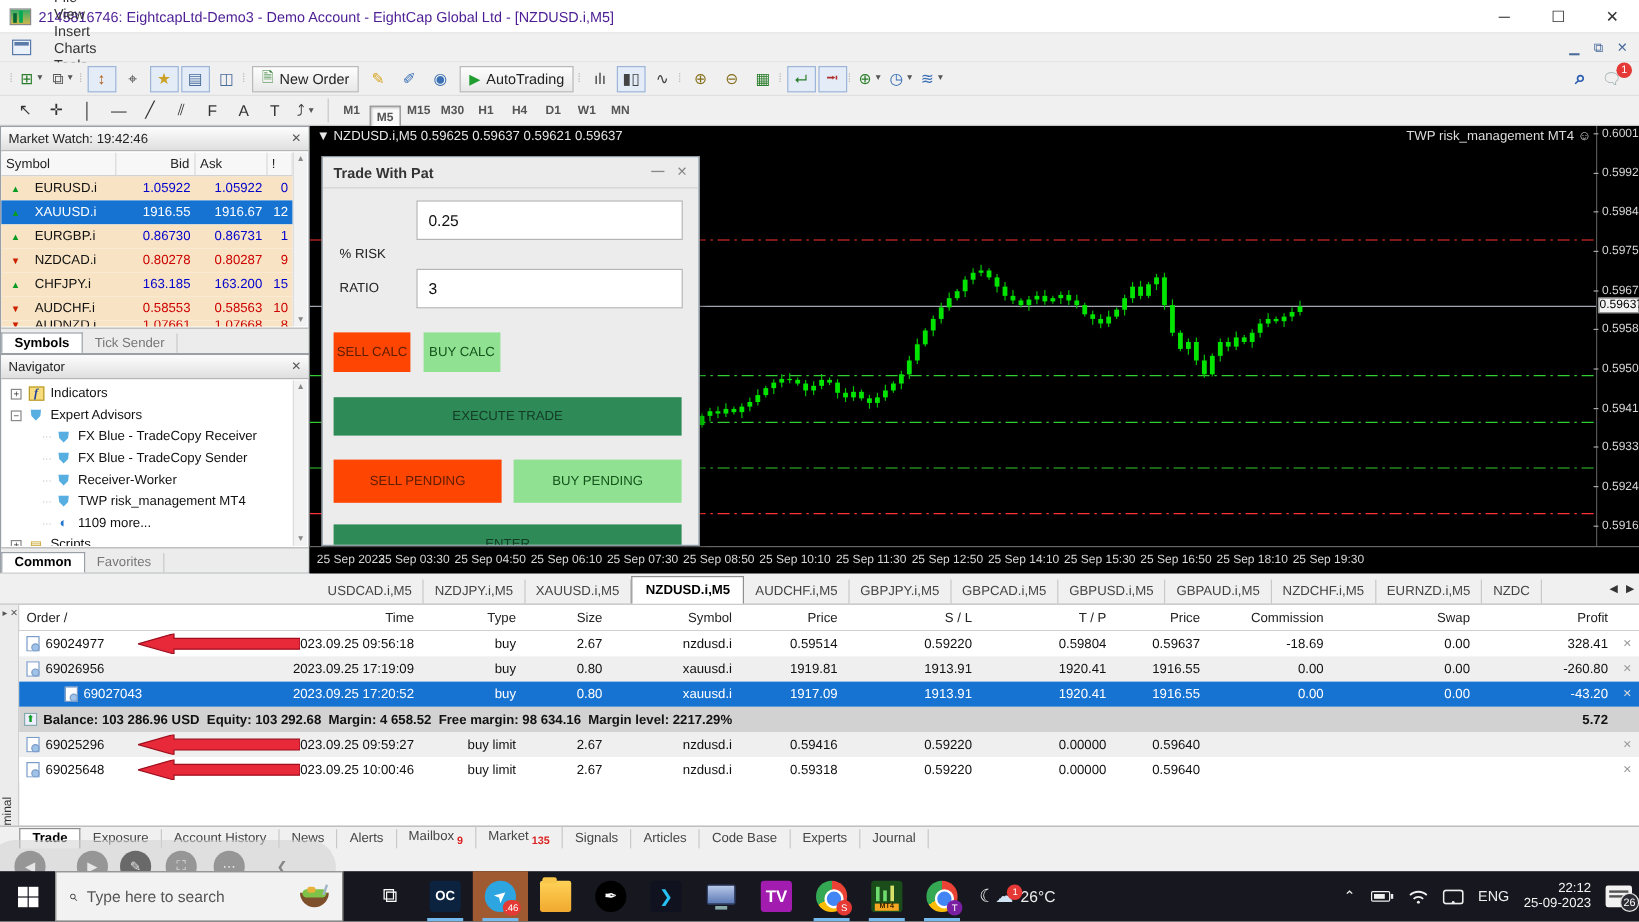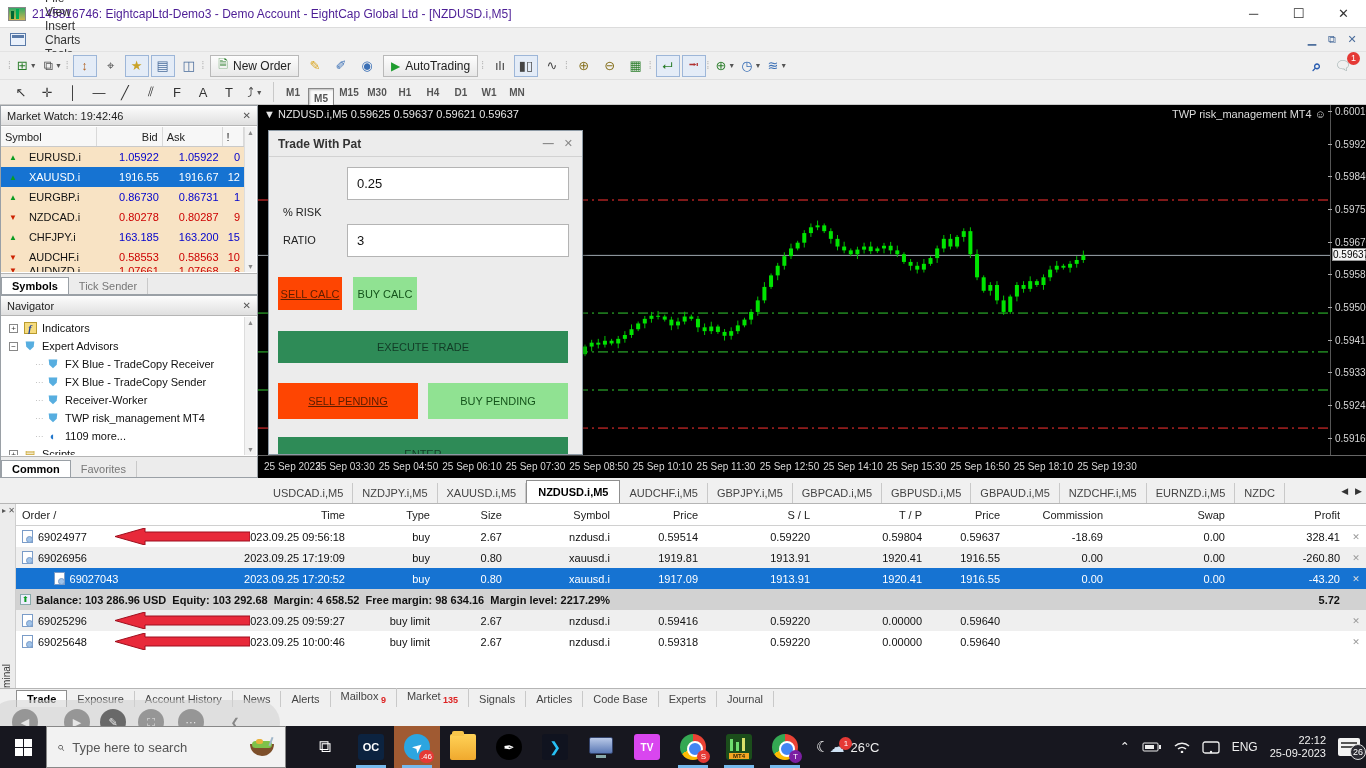--- a/index.html
+++ b/index.html
@@ -77,21 +77,21 @@
 .pcur{position:absolute;left:1px;width:34px;background:#f4f4f4;color:#000;font-size:10px;text-align:center;border:1px solid #999;z-index:2;}
 .timeaxis{position:absolute;left:0;top:350px;width:1108px;height:23px;background:#000;border-top:1px solid #666;color:#d6d6d6;font-size:10px;}
 .tlabel{position:absolute;top:5px;white-space:nowrap;}
 
 .dialog{position:absolute;left:10px;top:25px;width:315px;height:325px;background:#ececec;border:1px solid #8d9aa5;box-shadow:2px 2px 6px rgba(0,0,0,.45);overflow:hidden;z-index:5;}
 .dlgtitle{height:26px;display:flex;align-items:center;padding:0 9px;font-size:12px;font-weight:bold;color:#333;border-bottom:1px solid #d2d2d2;}
 .dlgctl{margin-left:auto;color:#888;font-size:11px;display:flex;gap:10px;}
 .dfield{position:absolute;left:14px;font-size:11px;color:#222;}
 .dinput{position:absolute;left:78px;width:222px;height:33px;background:#fff;border:1px solid #b4b4b4;font-size:13px;padding:0 9px;color:#111;}
 .dbtn{position:absolute;display:flex;align-items:center;justify-content:center;font-size:11px;border:none;}
-.btn-sell{background:#fe4502;color:#5c1d00;text-decoration:underline;}
+.btn-sell{background:#fe4502;color:#5c1d00;}
 .btn-buy{background:#90e292;color:#14541b;}
 .btn-exec{background:#2e8b57;color:#123b26;}
 
 .charttabs{position:absolute;left:0;top:478px;width:1366px;height:26px;background:#f0f0f0;border-bottom:1px solid #b5b5b5;display:flex;align-items:flex-end;}
 .ctabwrap{display:flex;align-items:flex-end;margin-left:264px;height:100%;}
 .ctab{padding:4px 9px;font-size:11px;color:#444;border-right:1px solid #c9c9c9;white-space:nowrap;}
 .ctab.active{background:#fff;border:1px solid #8f8f8f;border-bottom:none;font-weight:bold;color:#000;padding:5px 11px;}
 .ctabarrows{margin-left:auto;margin-right:4px;color:#333;font-size:9px;display:flex;gap:7px;align-self:center;}
 
 .terminal{position:absolute;left:0;top:504px;width:1366px;height:184px;background:#fff;}
@@ -914,21 +914,21 @@
         <div class="tbicon">
           <span class="sq" style="background:#10131f;color:#27c0f5;font-weight:bold;font-size:14px;">❯</span>
         </div>
         <div class="tbicon">
           <span style="position:relative;">
             <span style="display:block;width:24px;height:17px;background:linear-gradient(#b9c9e8,#5b79b5);border:1px solid #33436b;border-radius:2px;"></span>
             <span style="display:block;width:10px;height:3px;background:#8aa;margin:1px auto 0;"></span>
           </span>
         </div>
         <div class="tbicon">
-          <span class="sq" style="background:#d946ef;color:#fff;font-weight:bold;font-size:10px;">TV</span>
+          <span class="sq" style="background:#a21caf;color:#fff;font-weight:bold;font-size:14px;">TV</span>
         </div>
         <div class="tbicon active">
           <span class="chromeball"></span>
           <span class="appbadge">S</span>
         </div>
         <div class="tbicon active">
           <span class="sq" style="background:#1b4d1b;position:relative;">
             <span style="position:absolute;left:4px;top:5px;width:3px;height:12px;background:#6fdc6f;"></span>
             <span style="position:absolute;left:10px;top:8px;width:3px;height:9px;background:#6fdc6f;"></span>
             <span style="position:absolute;left:16px;top:4px;width:3px;height:13px;background:#d8e06a;"></span>

